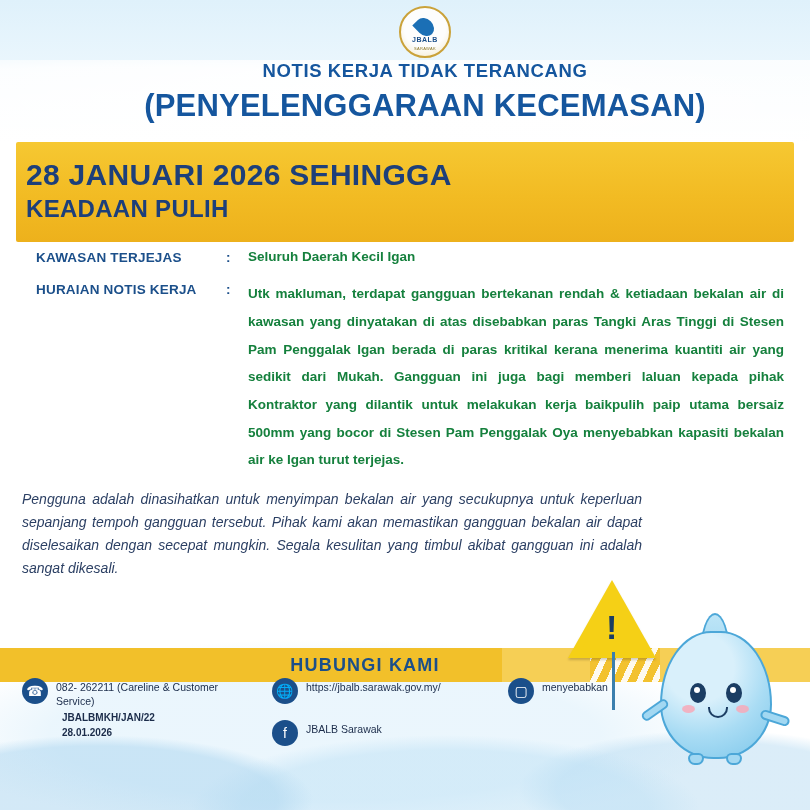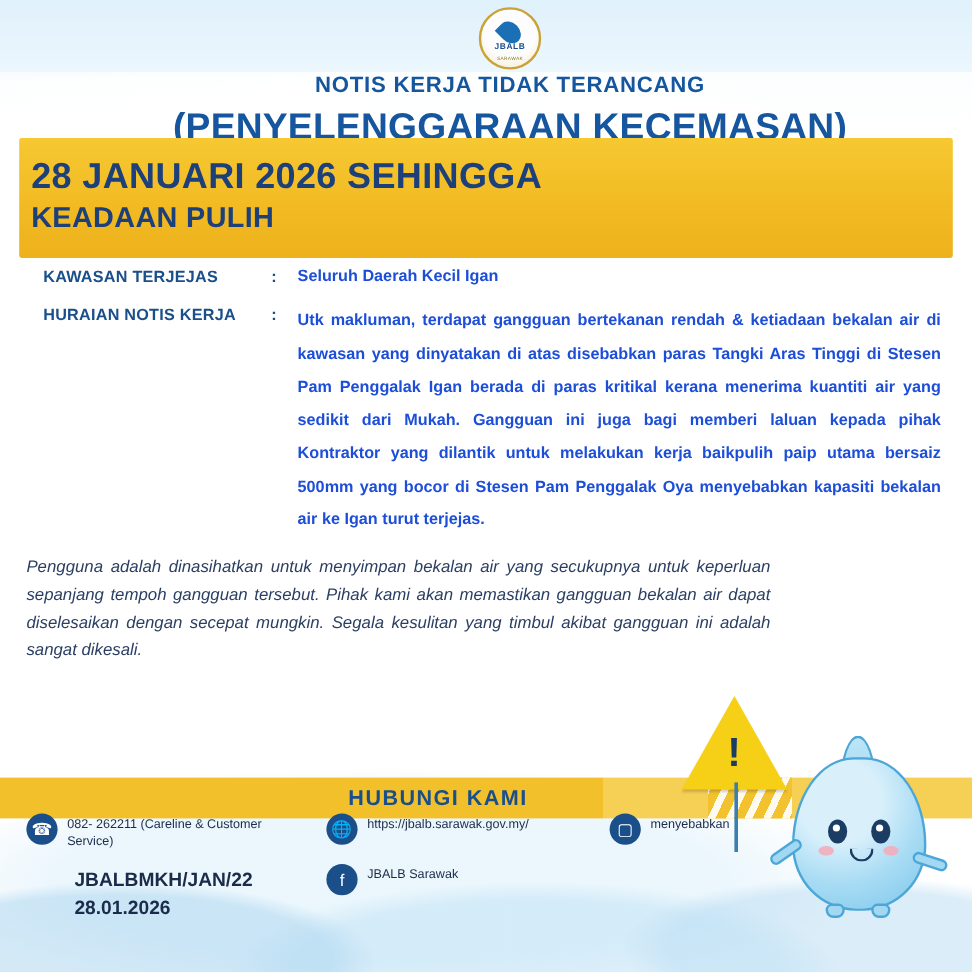--- a/index.html
+++ b/index.html
@@ -12,21 +12,21 @@
   .poster{
     position:relative;
     width:810px;height:810px;
     background:#ffffff;
     overflow:hidden;
   }
 
   
   .header{
     position:relative;
-    height:115px;
+    height:142px;
     background:linear-gradient(180deg,#dff1fb 0%,#eaf6fd 45%,#ffffff 100%);
     text-align:center;
     overflow:hidden;
     padding-left:40px;
   }
   .header:before{
     content:"";
     position:absolute;left:-5%;top:60px;width:110%;height:120px;
     background:radial-gradient(ellipse at 20% 40%, rgba(255,255,255,.85) 0 40%, rgba(255,255,255,0) 70%),
                radial-gradient(ellipse at 75% 30%, rgba(255,255,255,.8) 0 35%, rgba(255,255,255,0) 70%);
@@ -109,21 +109,21 @@
     letter-spacing:.2px;
     padding-top:2px;
   }
   .dcolon{
     width:22px;flex:none;
     font-size:13.5px;font-weight:bold;color:#1b4f8a;
     padding-top:2px;
   }
   .dvalue{
     flex:1;
-    font-size:13.5px;font-weight:bold;color:#1d4ed8;
+    font-size:13.5px;font-weight:bold;color:#15803d;
     line-height:2.05;
     text-align:justify;
   }
   .dvalue.short{line-height:1.4;}
 
   
   .disclaimer{
     position:relative;
     margin:14px 24px 0 22px;
     font-size:14px;font-style:italic;color:#2b3f63;
@@ -177,22 +177,22 @@
     background:#1b4f8a;color:#fff;
     display:flex;align-items:center;justify-content:center;
     font-size:14px;flex:none;margin-right:8px;
   }
   .ctext{font-size:10.5px;color:#1b2c4a;line-height:1.35;padding-top:2px;}
   .c1{position:absolute;left:22px;top:8px;width:235px;}
   .c2{position:absolute;left:272px;top:8px;width:230px;}
   .c3{position:absolute;left:508px;top:8px;width:200px;}
   .c4{position:absolute;left:272px;top:50px;width:230px;}
   .refblock{
-    position:absolute;left:62px;top:52px;
-    font-size:16px;font-weight:bold;color:#1b2c4a;line-height:1.5;
+    position:absolute;left:62px;top:40px;
+    font-size:10px;font-weight:bold;color:#1b2c4a;line-height:1.5;
   }
 
   
   .mascot{
     position:absolute;right:28px;bottom:36px;width:130px;height:165px;z-index:6;
   }
   .mascot .body{
     position:absolute;left:8px;top:22px;width:112px;height:128px;
     background:radial-gradient(circle at 35% 28%, #d9f0fb 0 30%, #a9dcf4 60%, #7cc6ea 100%);
     border:2px solid #4ca7d8;

